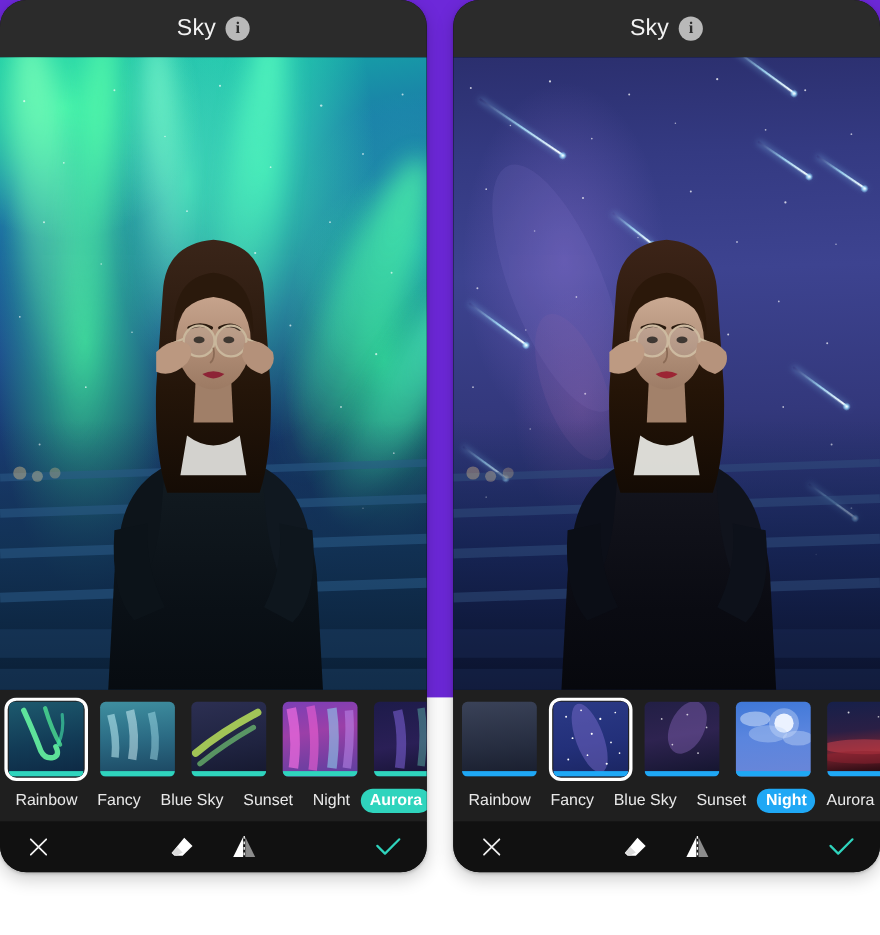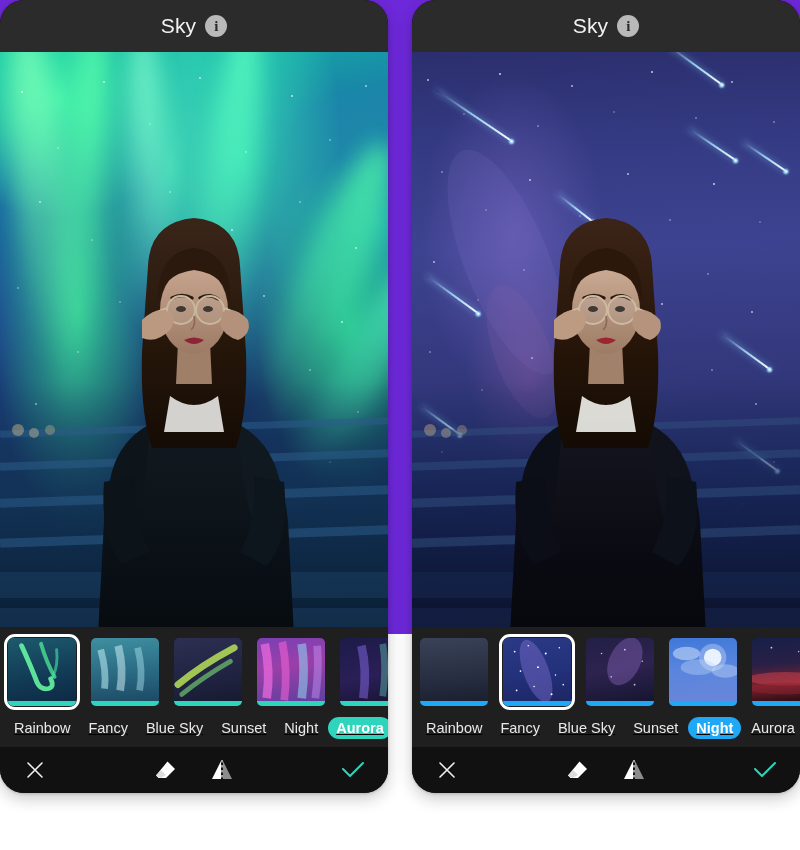--- a/index.html
+++ b/index.html
@@ -149,21 +149,20 @@
   }
   .thumb .bar {
     position: absolute; left: 0; right: 0; bottom: 0; height: 5px;
   }
 
   .labels {
     display: flex;
     align-items: center;
     padding: 7px 6px 8px 6px;
     gap: 2px;
-    text-decoration: underline;
   }
   .label {
     color: #e9e9e9;
     font-size: 14.5px;
     padding: 3px 8px;
     border-radius: 11px;
     white-space: nowrap;
   }
   .label.active { color: #ffffff; font-weight: bold; }
 

